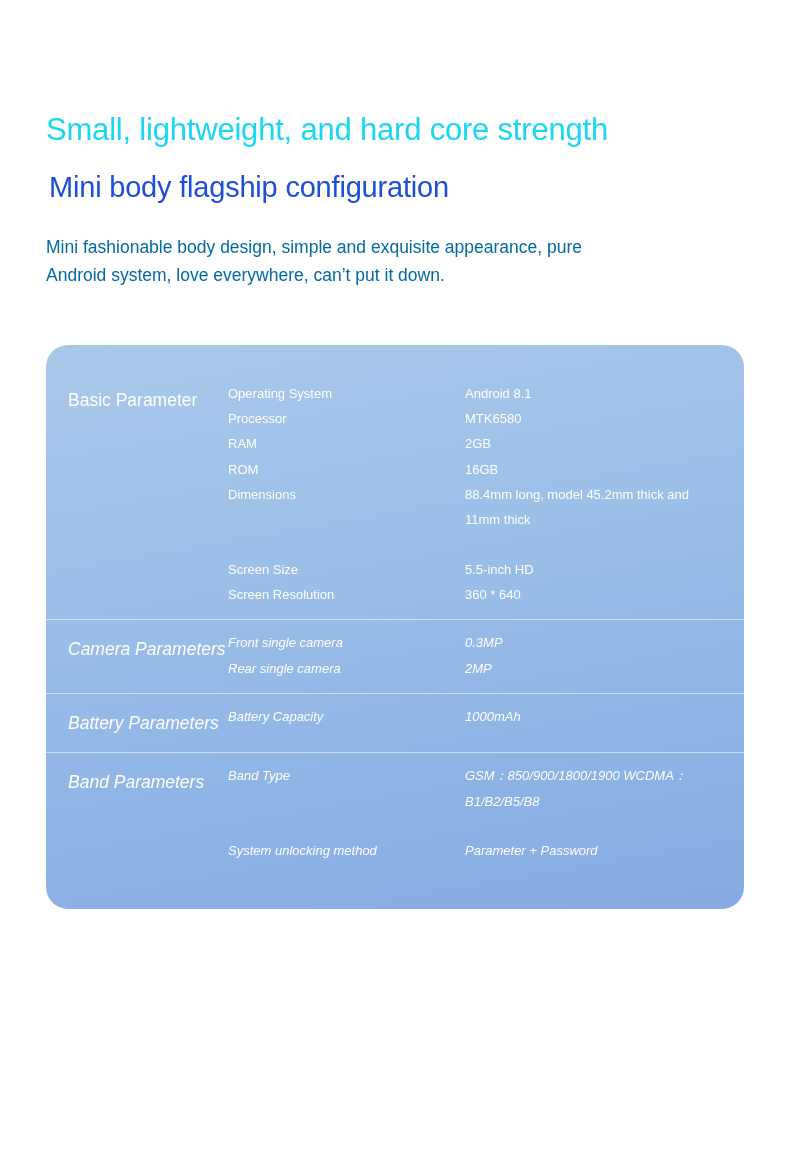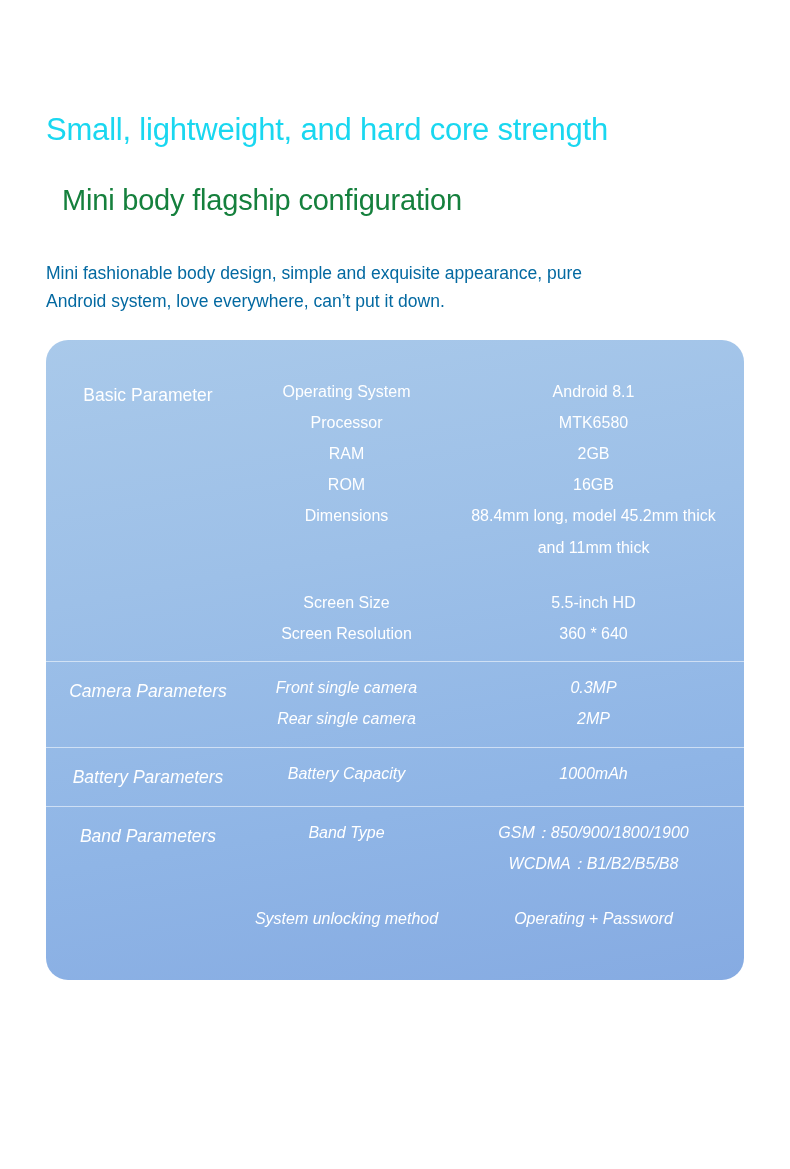--- a/index.html
+++ b/index.html
@@ -23,46 +23,45 @@
   .headline {
     margin: 0;
     padding-top: 112px;
     font-size: 31px;
     font-weight: 400;
     line-height: 1.15;
     color: #19d7f0;
     letter-spacing: -0.2px;
   }
   .subhead {
-    margin: 16px;
+    margin: 3px;
     padding-top: 20px;
     font-size: 29px;
     font-weight: 400;
     line-height: 1.15;
-    color: #15803d;
+    color: #1d4ed8;
     letter-spacing: -0.2px;
   }
   .blurb {
     margin: 0;
     padding-top: 26px;
     font-size: 17.5px;
     font-weight: 400;
     line-height: 1.62;
     color: #0369a1;
     max-width: 560px;
   }
   .spec-card {
-    margin-top: 24px;
+    margin-top: 55px;
     width: 698px;
     border-radius: 22px;
     background: linear-gradient(170deg, #a9c9ea 0%, #9dc0e8 35%, #8fb5e6 70%, #86abe2 100%);
     padding: 26px 0 34px 0;
     box-sizing: border-box;
     color: #ffffff;
-    text-align: center;
   }
   .spec-group {
     display: flex;
     align-items: flex-start;
     padding: 10px 22px 12px 22px;
     box-sizing: border-box;
   }
   .spec-group + .spec-group {
     border-top: 1px solid rgba(255,255,255,0.55);
     font-style: italic;
@@ -74,21 +73,21 @@
     line-height: 1.95;
     color: #ffffff;
     padding-top: 2px;
   }
   .group-rows {
     flex: 1 1 auto;
   }
   .spec-row {
     display: flex;
     align-items: flex-start;
-    font-size: 16px;
+    font-size: 13px;
     line-height: 1.95;
     color: #ffffff;
   }
   .spec-row .label {
     width: 237px;
     flex: 0 0 237px;
   }
   .spec-row .value {
     flex: 1 1 auto;
   }
@@ -167,19 +166,19 @@
 
     <div class="spec-group">
       <div class="group-title">Band Parameters</div>
       <div class="group-rows">
         <div class="spec-row">
           <div class="label">Band Type</div>
           <div class="value">GSM：850/900/1800/1900 WCDMA：B1/B2/B5/B8</div>
         </div>
         <div class="spec-row gap-before">
           <div class="label">System unlocking method</div>
-          <div class="value">Operating + Password</div>
+          <div class="value">Parameter + Password</div>
         </div>
       </div>
     </div>
 
   </div>
 </div>
 
 </body></html>

